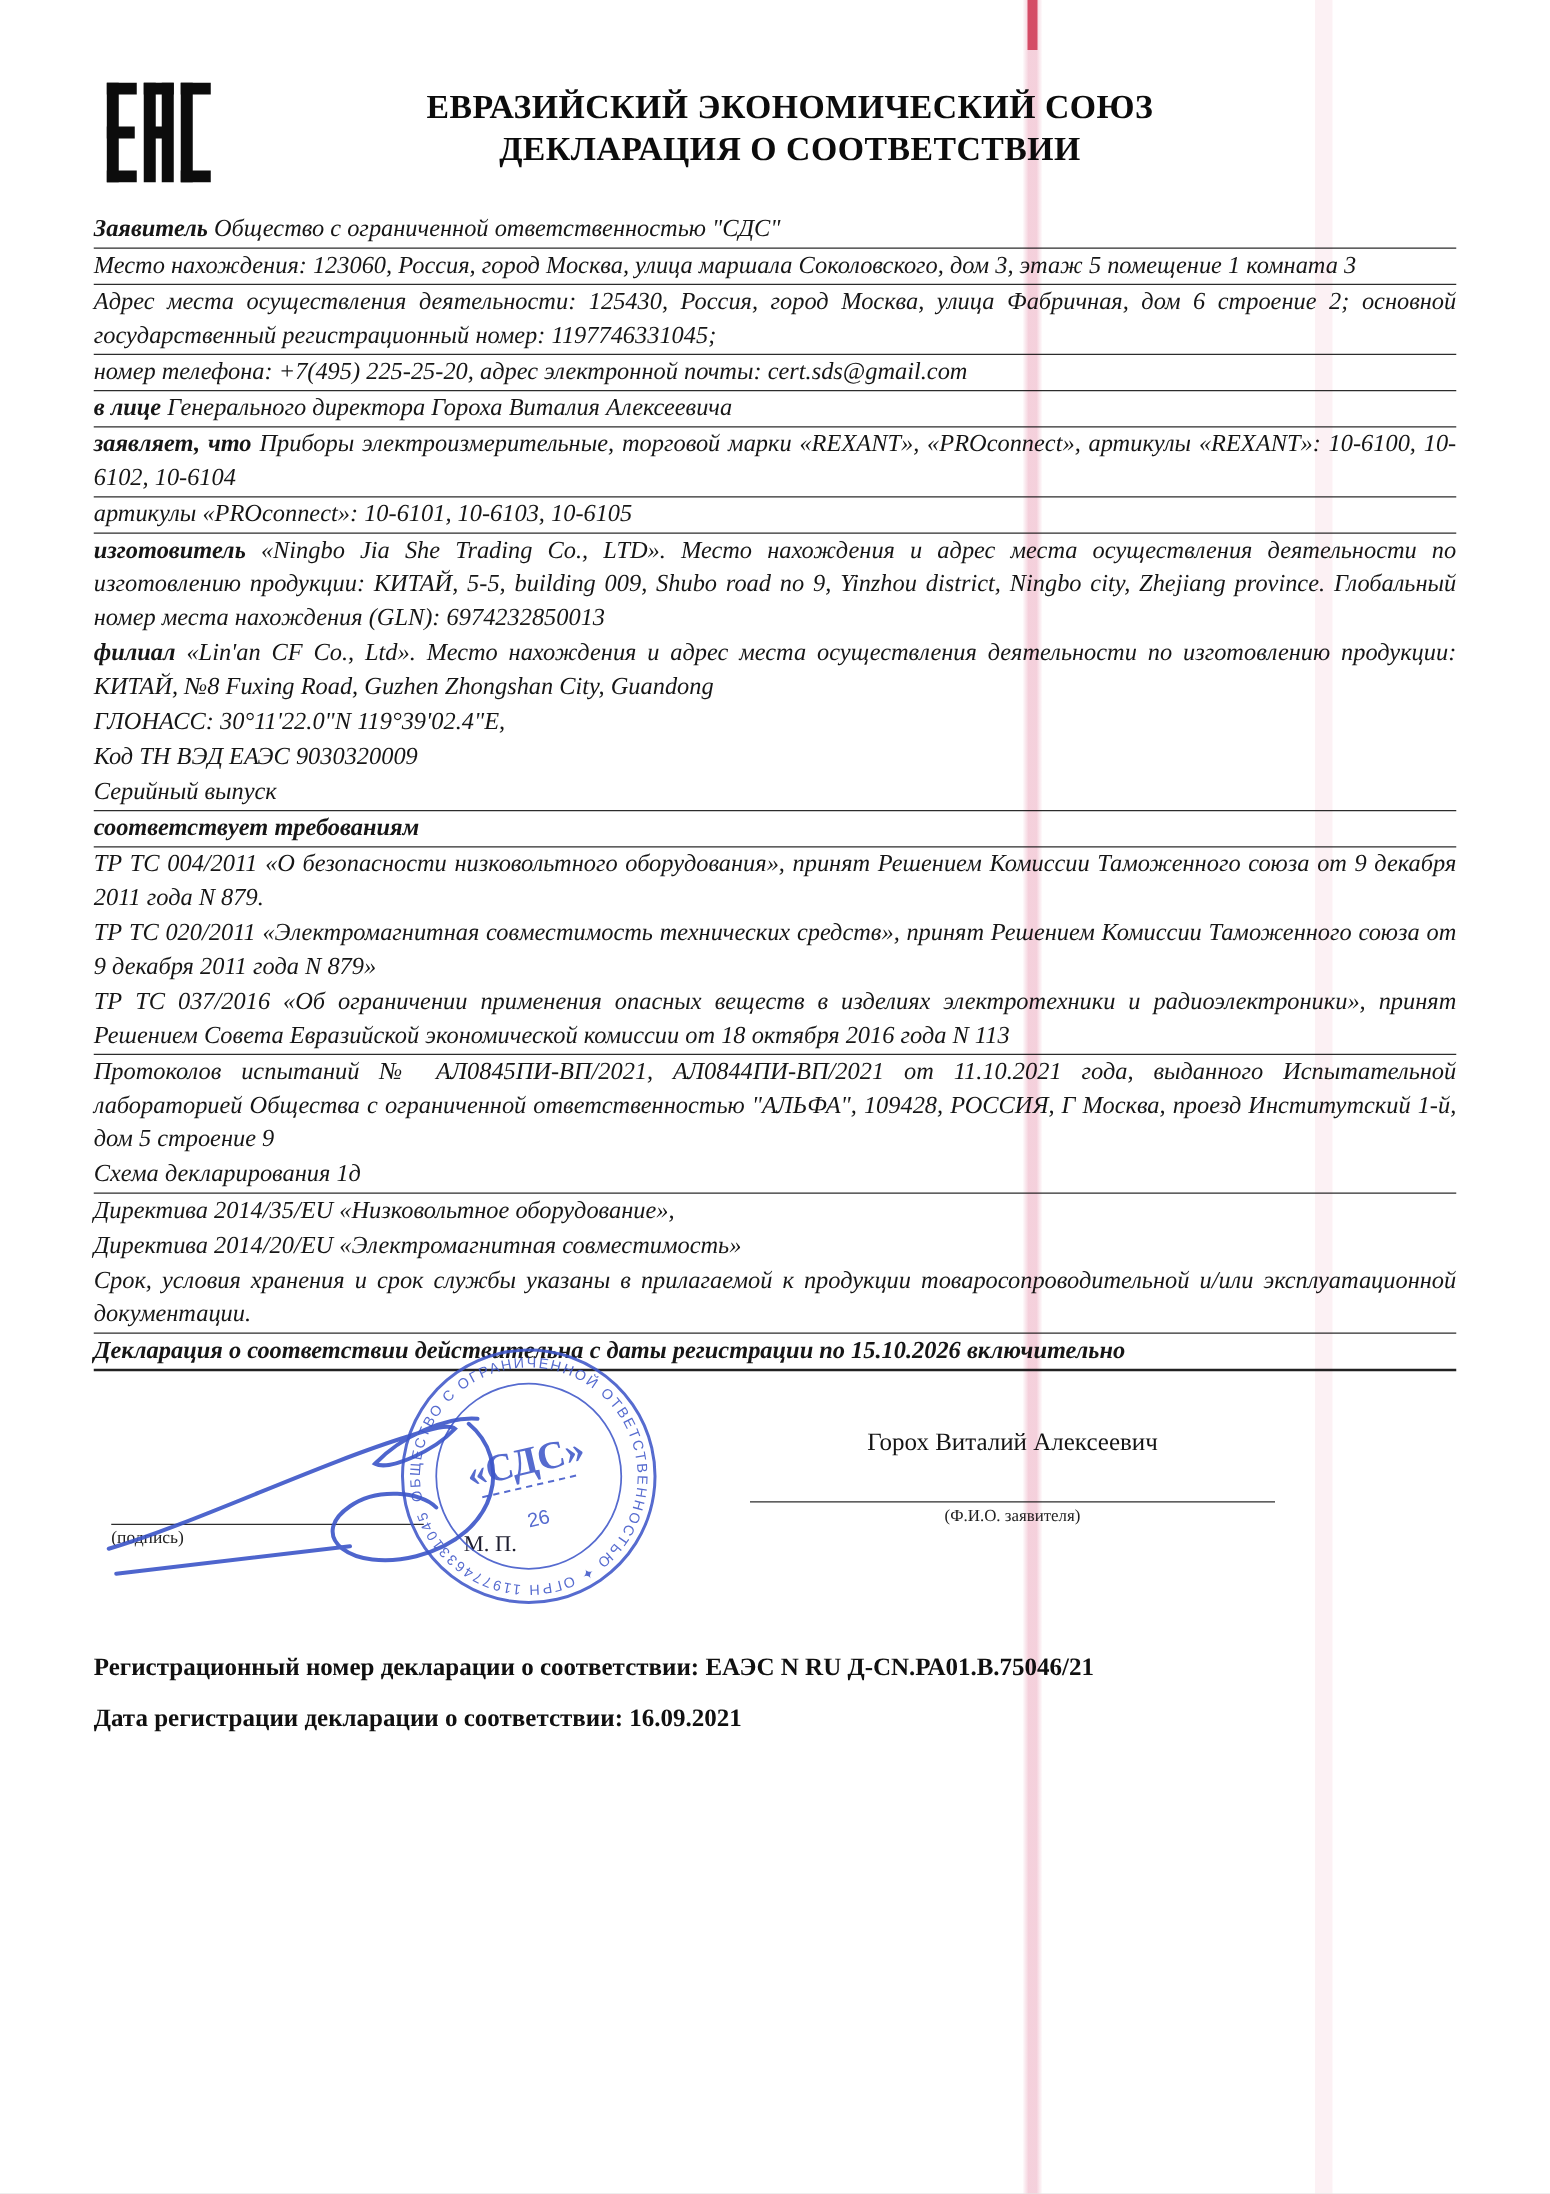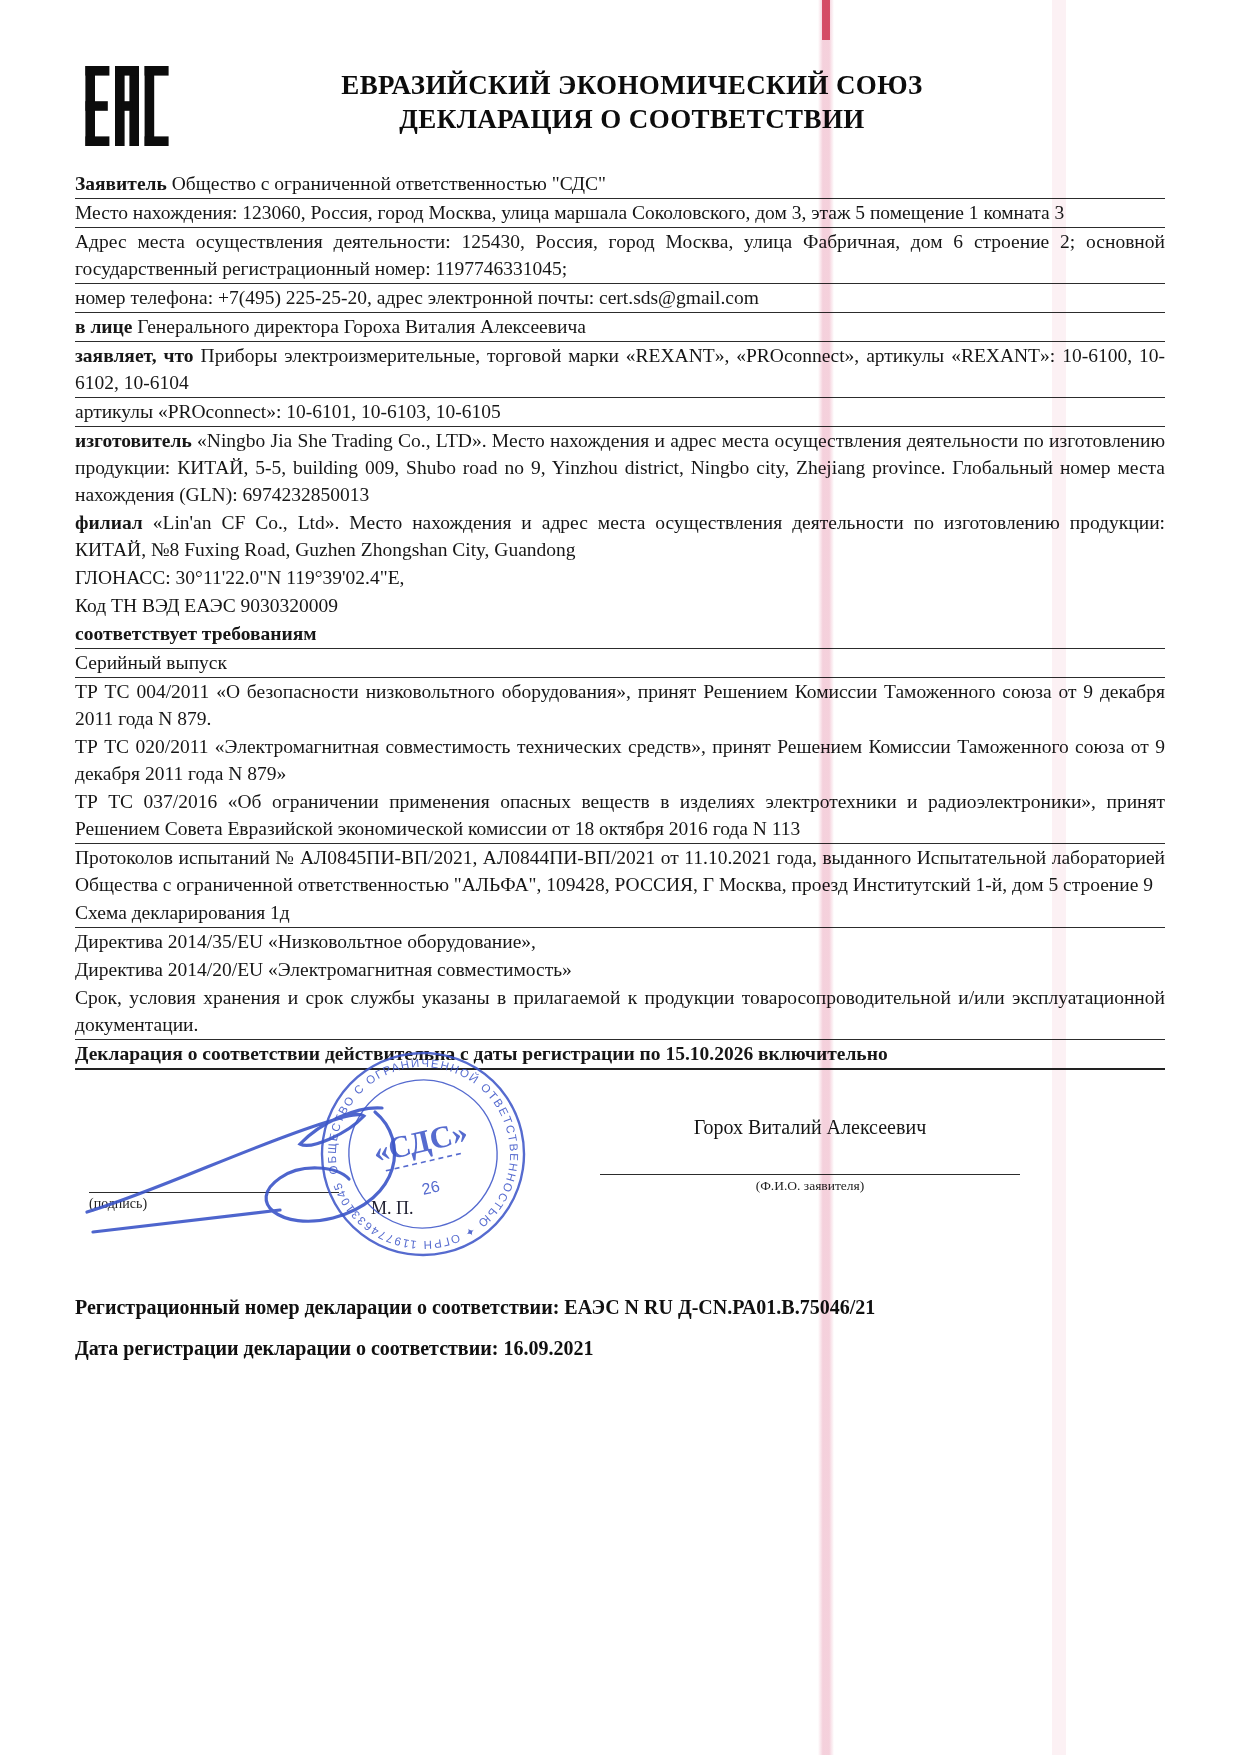--- a/index.html
+++ b/index.html
@@ -24,21 +24,21 @@
   }
   .stripe-faint{
     position:absolute;top:0;bottom:0;left:1052px;width:14px;z-index:30;
     background:rgba(243,205,216,.28);mix-blend-mode:multiply;pointer-events:none;
   }
   .header{display:flex;align-items:flex-start;padding:66px 75px 0 85px;}
   .logo{width:84px;height:80px;flex:0 0 auto;}
   .titles{flex:1;text-align:center;padding-right:70px;padding-top:2px;}
   .title-line{font-weight:bold;font-size:27px;line-height:34px;letter-spacing:.4px;color:#0c0c0c;}
   .main{padding:24px 75px 0 75px;}
-  .row{margin:0;padding:0 0 1px 0;font-size:19.5px;line-height:27px;text-align:justify;color:#161616;}
+  .row{margin:0;padding:0 0 1px 0;font-size:19.5px;line-height:27px;text-align:justify;color:#161616;font-style:italic;}
   .row.u{border-bottom:1.5px solid #2c2c2c;}
   .row.u2{border-bottom:2.2px solid #222;}
   .row b{font-weight:700;}
   
   .sig{position:relative;height:200px;margin:0 75px;}
   .sig-svg{position:absolute;left:0;top:12px;width:430px;height:170px;z-index:12;}
   .sign-line{position:absolute;left:14px;top:122px;width:250px;border-top:1.4px solid #2c2c2c;}
   .sign-caption{position:absolute;left:14px;top:126px;width:250px;text-align:left;font-size:14px;color:#222;}
   .mp-label{position:absolute;left:296px;top:92px;font-size:18px;color:#1d1d2e;z-index:9;margin-top:36px;}
   .stamp{position:absolute;left:242px;top:-22px;width:212px;height:212px;z-index:10;transform:rotate(-13deg);opacity:.88;}
@@ -87,22 +87,22 @@
     <p class="row u"><span>Место нахождения: 123060, Россия, город Москва, улица маршала Соколовского, дом 3, этаж 5 помещение 1 комната 3</span></p>
     <p class="row u"><span>Адрес места осуществления деятельности: 125430, Россия, город Москва, улица Фабричная, дом 6 строение 2; основной государственный регистрационный номер: 1197746331045;</span></p>
     <p class="row u"><span>номер телефона: +7(495) 225-25-20, адрес электронной почты: cert.sds@gmail.com</span></p>
     <p class="row u"><b>в лице</b><span> Генерального директора Гороха Виталия Алексеевича</span></p>
     <p class="row u"><b>заявляет, что</b><span> Приборы электроизмерительные, торговой марки «REXANT», «PROconnect», артикулы «REXANT»: 10-6100, 10-6102, 10-6104</span></p>
     <p class="row u"><span>артикулы «PROconnect»: 10-6101, 10-6103, 10-6105</span></p>
     <p class="row"><b>изготовитель</b><span> «Ningbo Jia She Trading Co., LTD». Место нахождения и адрес места осуществления деятельности по изготовлению продукции: КИТАЙ, 5-5, building 009, Shubo road no 9, Yinzhou district, Ningbo city, Zhejiang province. Глобальный номер места нахождения (GLN): 6974232850013</span></p>
     <p class="row"><b>филиал</b><span> «Lin'an CF Co., Ltd». Место нахождения и адрес места осуществления деятельности по изготовлению продукции: КИТАЙ, №8 Fuxing Road, Guzhen Zhongshan City, Guandong</span></p>
     <p class="row"><span>ГЛОНАСС: 30°11'22.0"N 119°39'02.4"E,</span></p>
     <p class="row"><span>Код ТН ВЭД ЕАЭС 9030320009</span></p>
+    <p class="row u"><span>Серийный выпуск</span></p>
     <p class="row u"><b>соответствует требованиям</b></p>
-    <p class="row u"><span>Серийный выпуск</span></p>
     <p class="row"><span>ТР ТС 004/2011 «О безопасности низковольтного оборудования», принят Решением Комиссии Таможенного союза от 9 декабря 2011 года N 879.</span></p>
     <p class="row"><span>ТР ТС 020/2011 «Электромагнитная совместимость технических средств», принят Решением Комиссии Таможенного союза от 9 декабря 2011 года N 879»</span></p>
     <p class="row u"><span>ТР ТС 037/2016 «Об ограничении применения опасных веществ в изделиях электротехники и радиоэлектроники», принят Решением Совета Евразийской экономической комиссии от 18 октября 2016 года N 113</span></p>
     <p class="row"><span>Протоколов испытаний № АЛ0845ПИ-ВП/2021, АЛ0844ПИ-ВП/2021 от 11.10.2021 года, выданного Испытательной лабораторией Общества с ограниченной ответственностью "АЛЬФА", 109428, РОССИЯ, Г Москва, проезд Институтский 1-й, дом 5 строение 9</span></p>
     <p class="row u"><span>Схема декларирования 1д</span></p>
     <p class="row"><span>Директива 2014/35/EU «Низковольтное оборудование»,</span></p>
     <p class="row"><span>Директива 2014/20/EU «Электромагнитная совместимость»</span></p>
     <p class="row u"><span>Срок, условия хранения и срок службы указаны в прилагаемой к продукции товаросопроводительной и/или эксплуатационной документации.</span></p>
     <p class="row u2"><b>Декларация о соответствии действительна с даты регистрации по 15.10.2026 включительно</b></p>
   </div>

